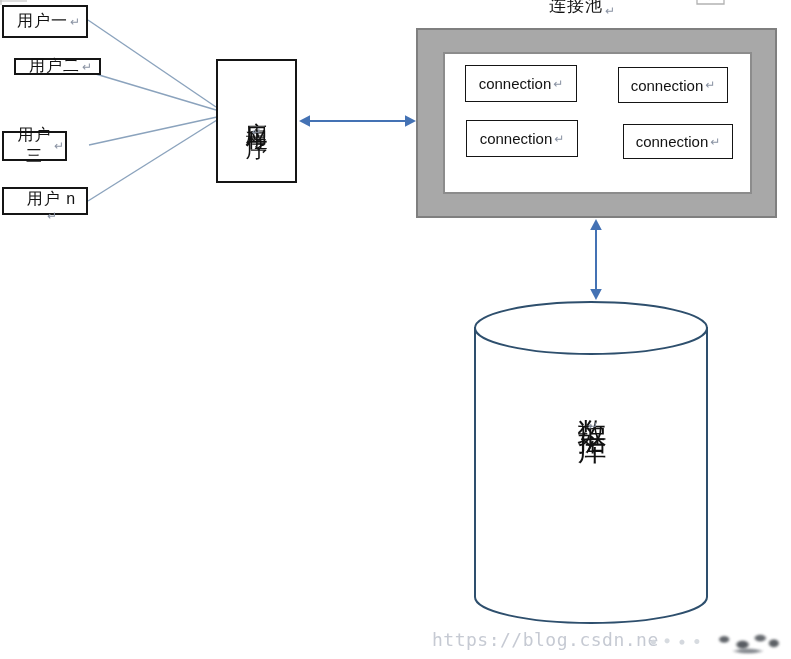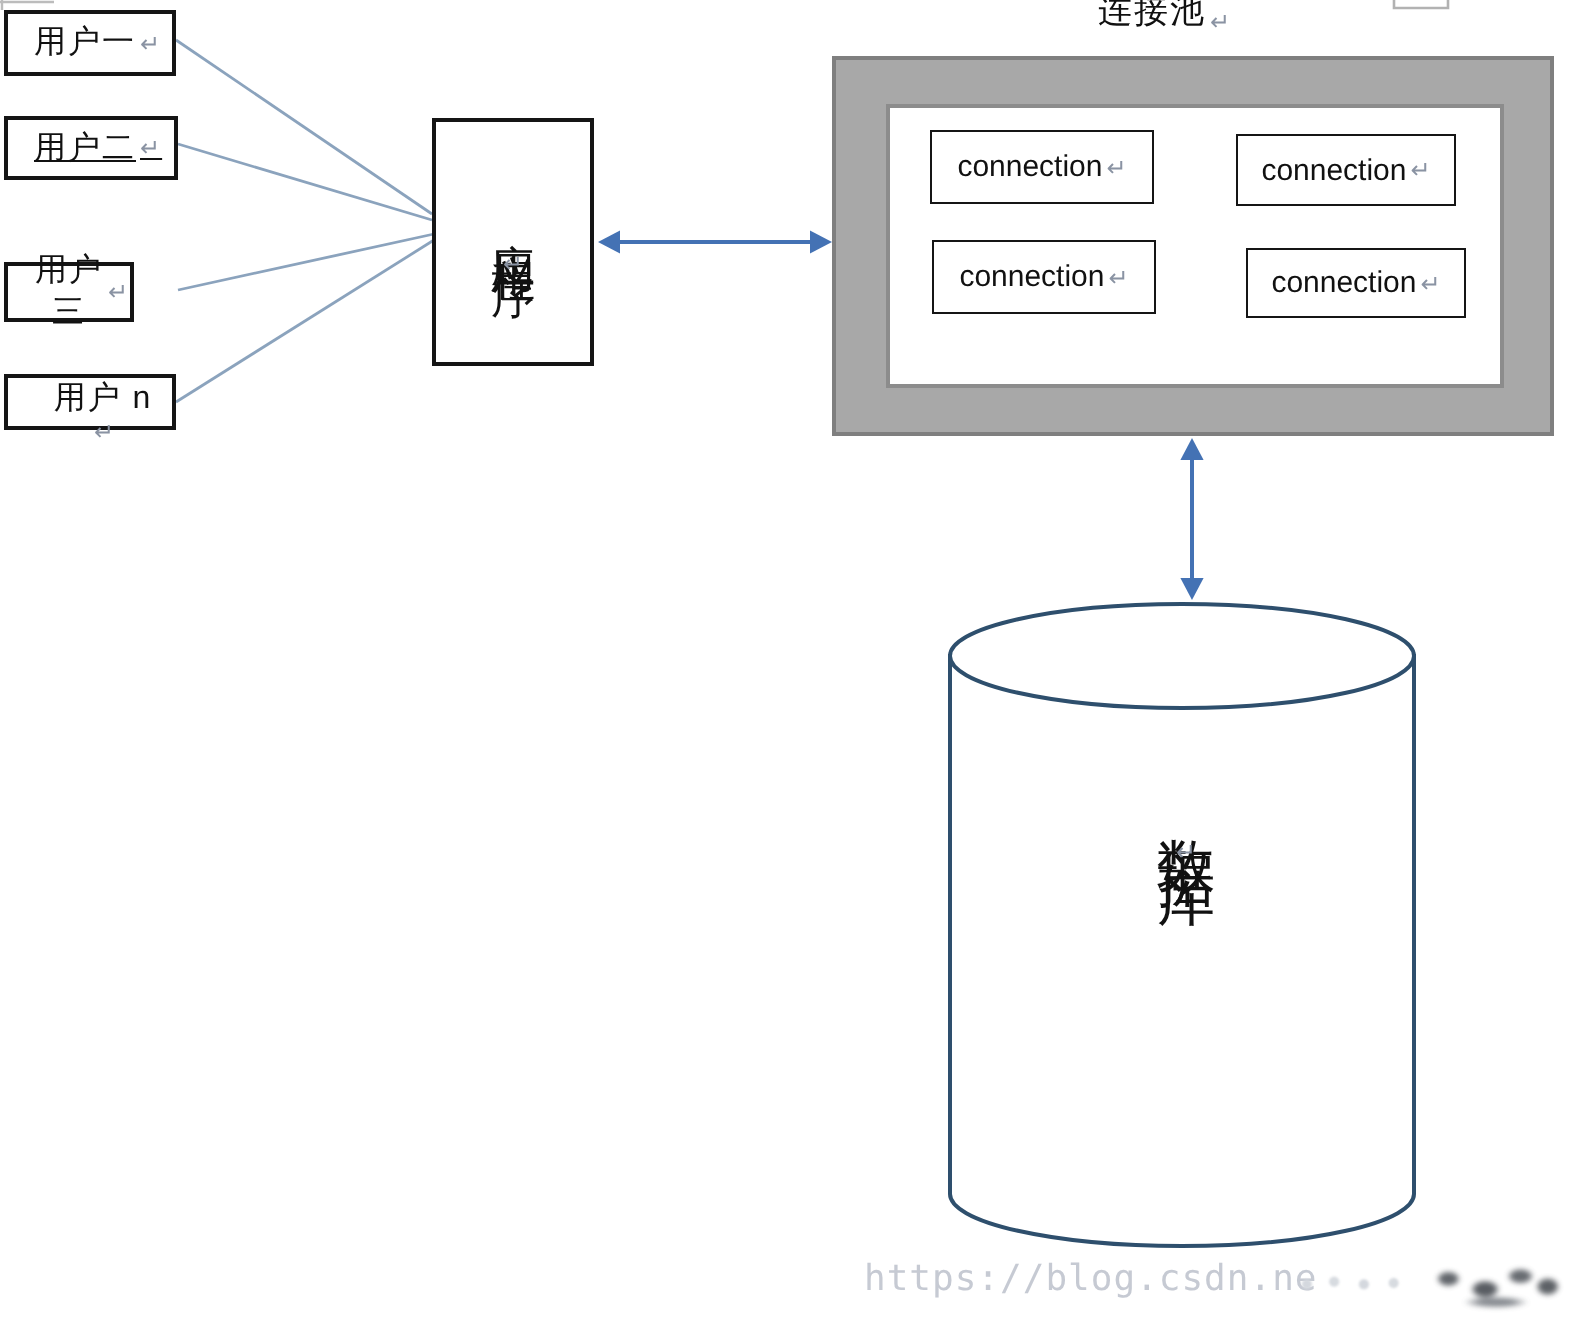--- a/index.html
+++ b/index.html
@@ -108,21 +108,21 @@
     <g stroke="#2e4f6d" stroke-width="2" fill="#ffffff">
       <path d="M475,328 L475,597 A116,26 0 0 0 707,597 L707,328 Z"></path>
       <ellipse cx="591" cy="328" rx="116" ry="26"></ellipse>
     </g>
   </svg>
 
   <div class="box user-box" style="left:2px;top:5px;width:86px;height:33px;">
     <span>用户一</span>
     <span class="ret">↵</span>
   </div>
-  <div class="box user-box" style="left:2px;top:58px;width:87px;height:32px;text-decoration:underline;">
+  <div class="box user-box" style="left:14px;top:58px;width:87px;height:17px;">
     <span>用户二</span>
     <span class="ret">↵</span>
   </div>
   <div class="box user-box" style="left:2px;top:131px;width:65px;height:30px;">
     <span>用户三</span>
     <span class="ret">↵</span>
   </div>
   <div class="box user-box" style="left:2px;top:187px;width:86px;height:28px;flex-direction:column;">
     <span>用户 n</span>
     <span class="ret">↵</span>

